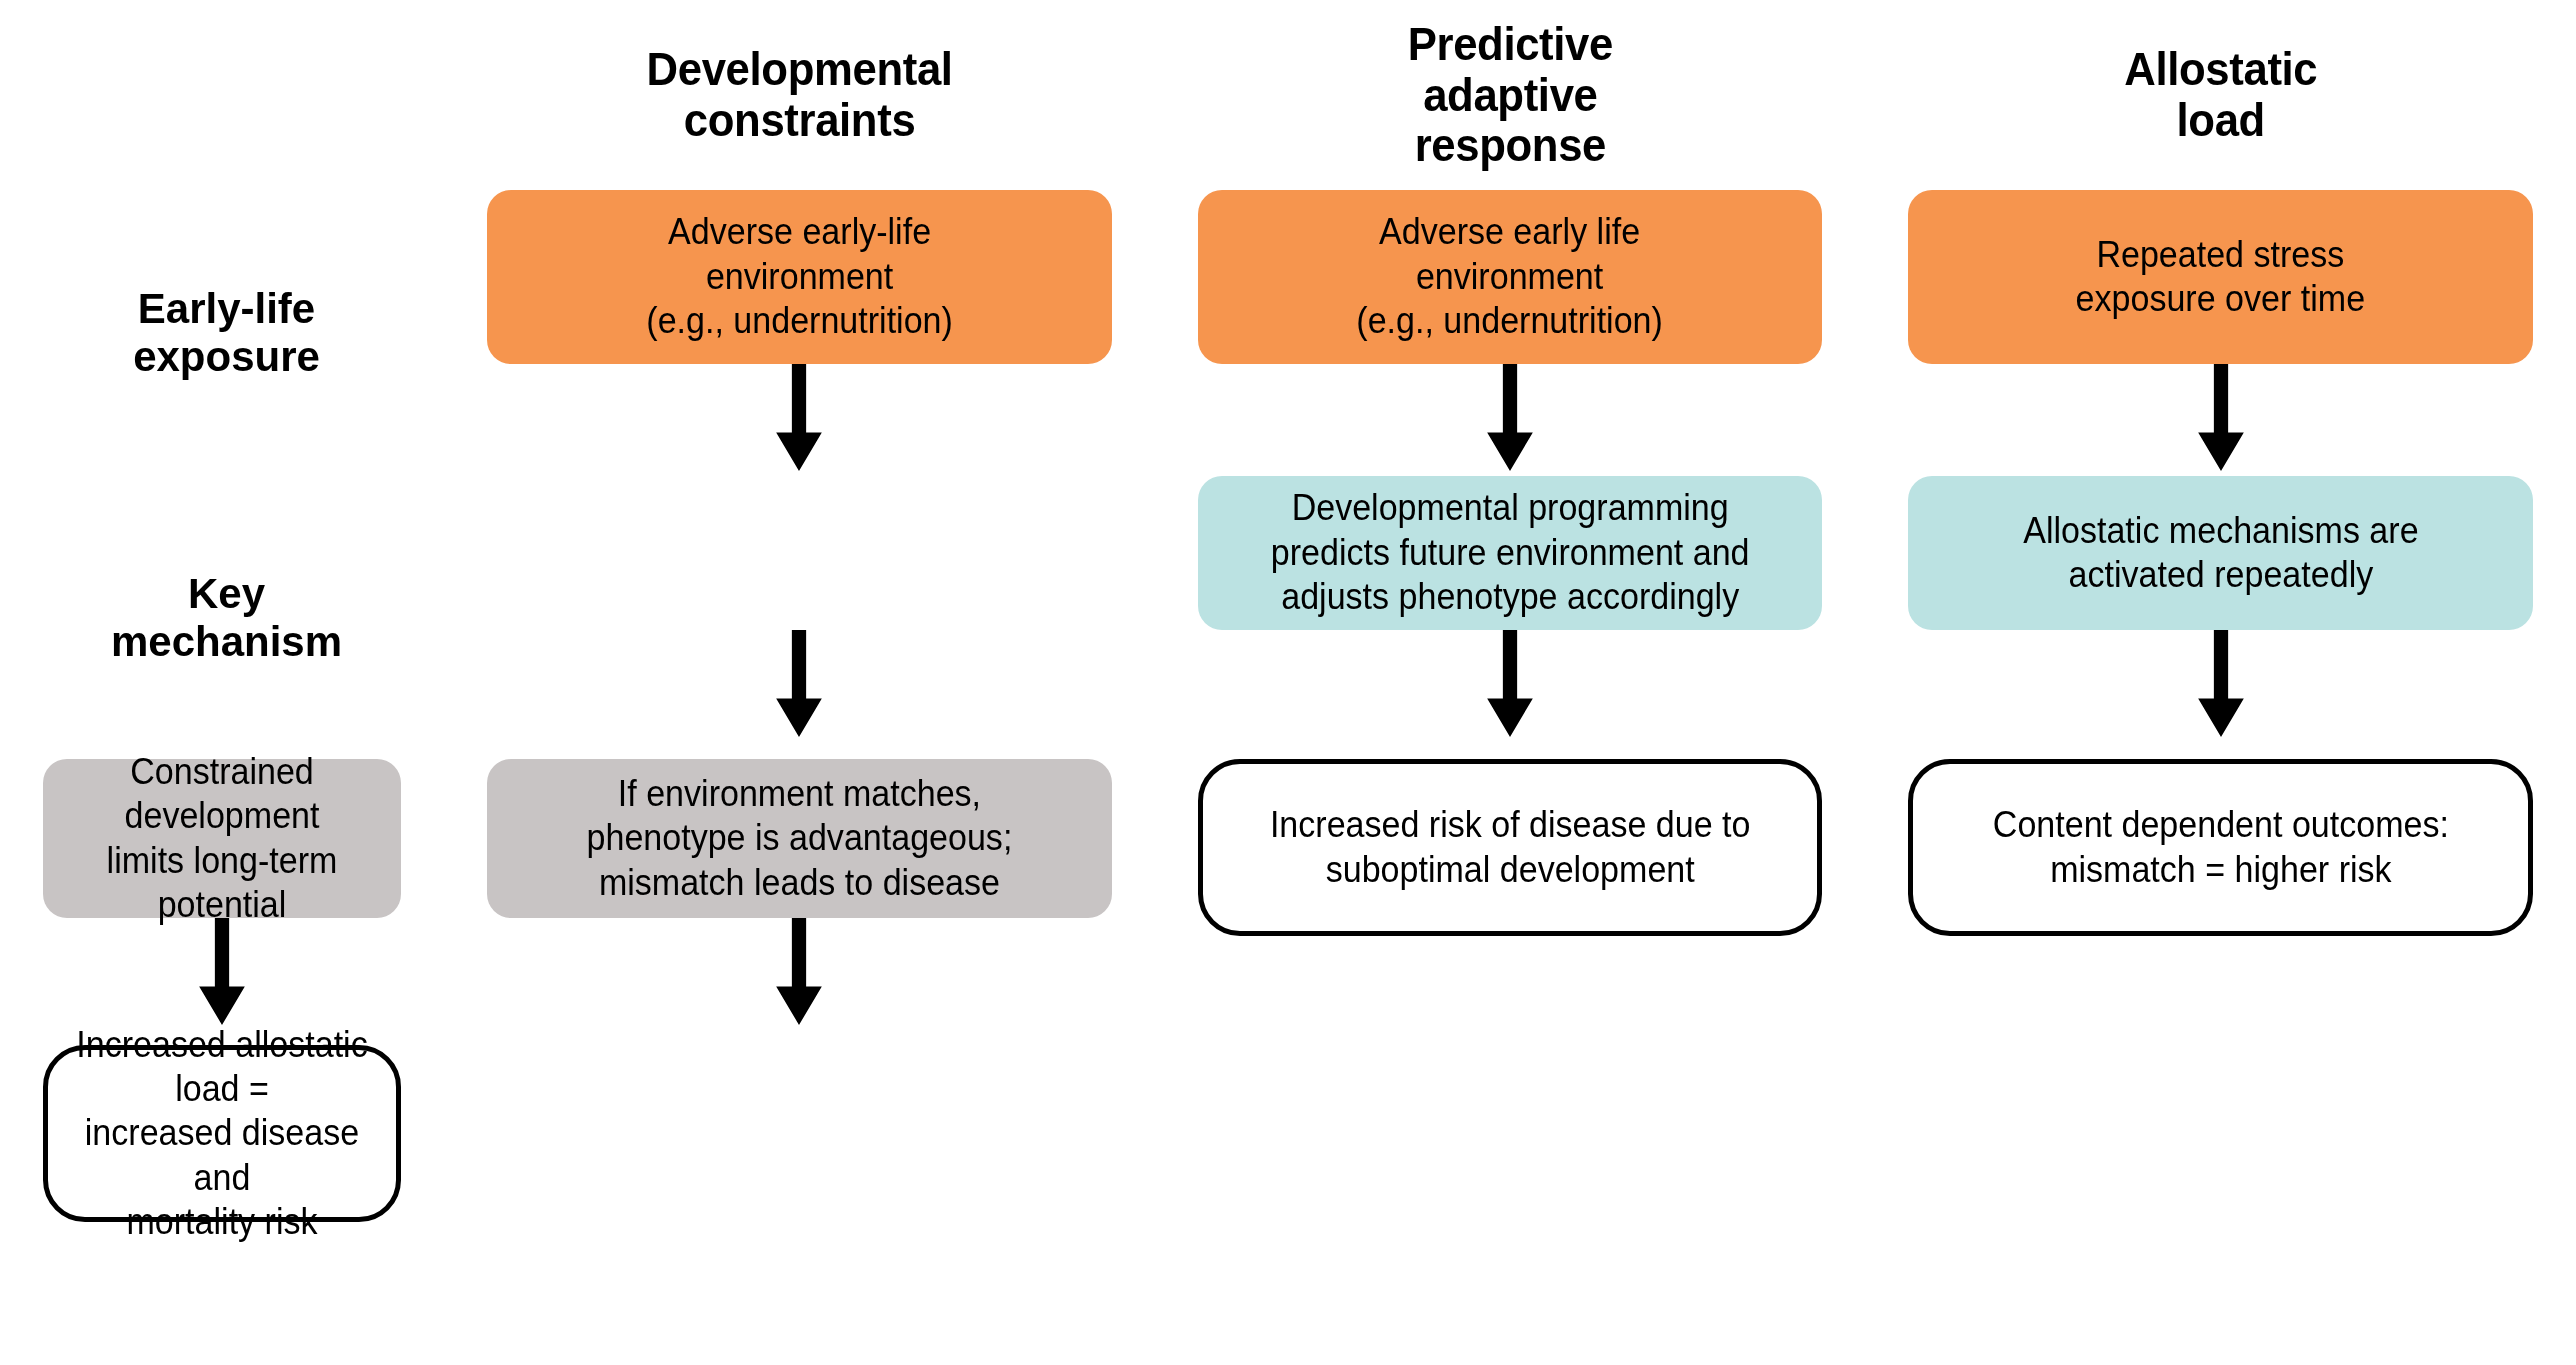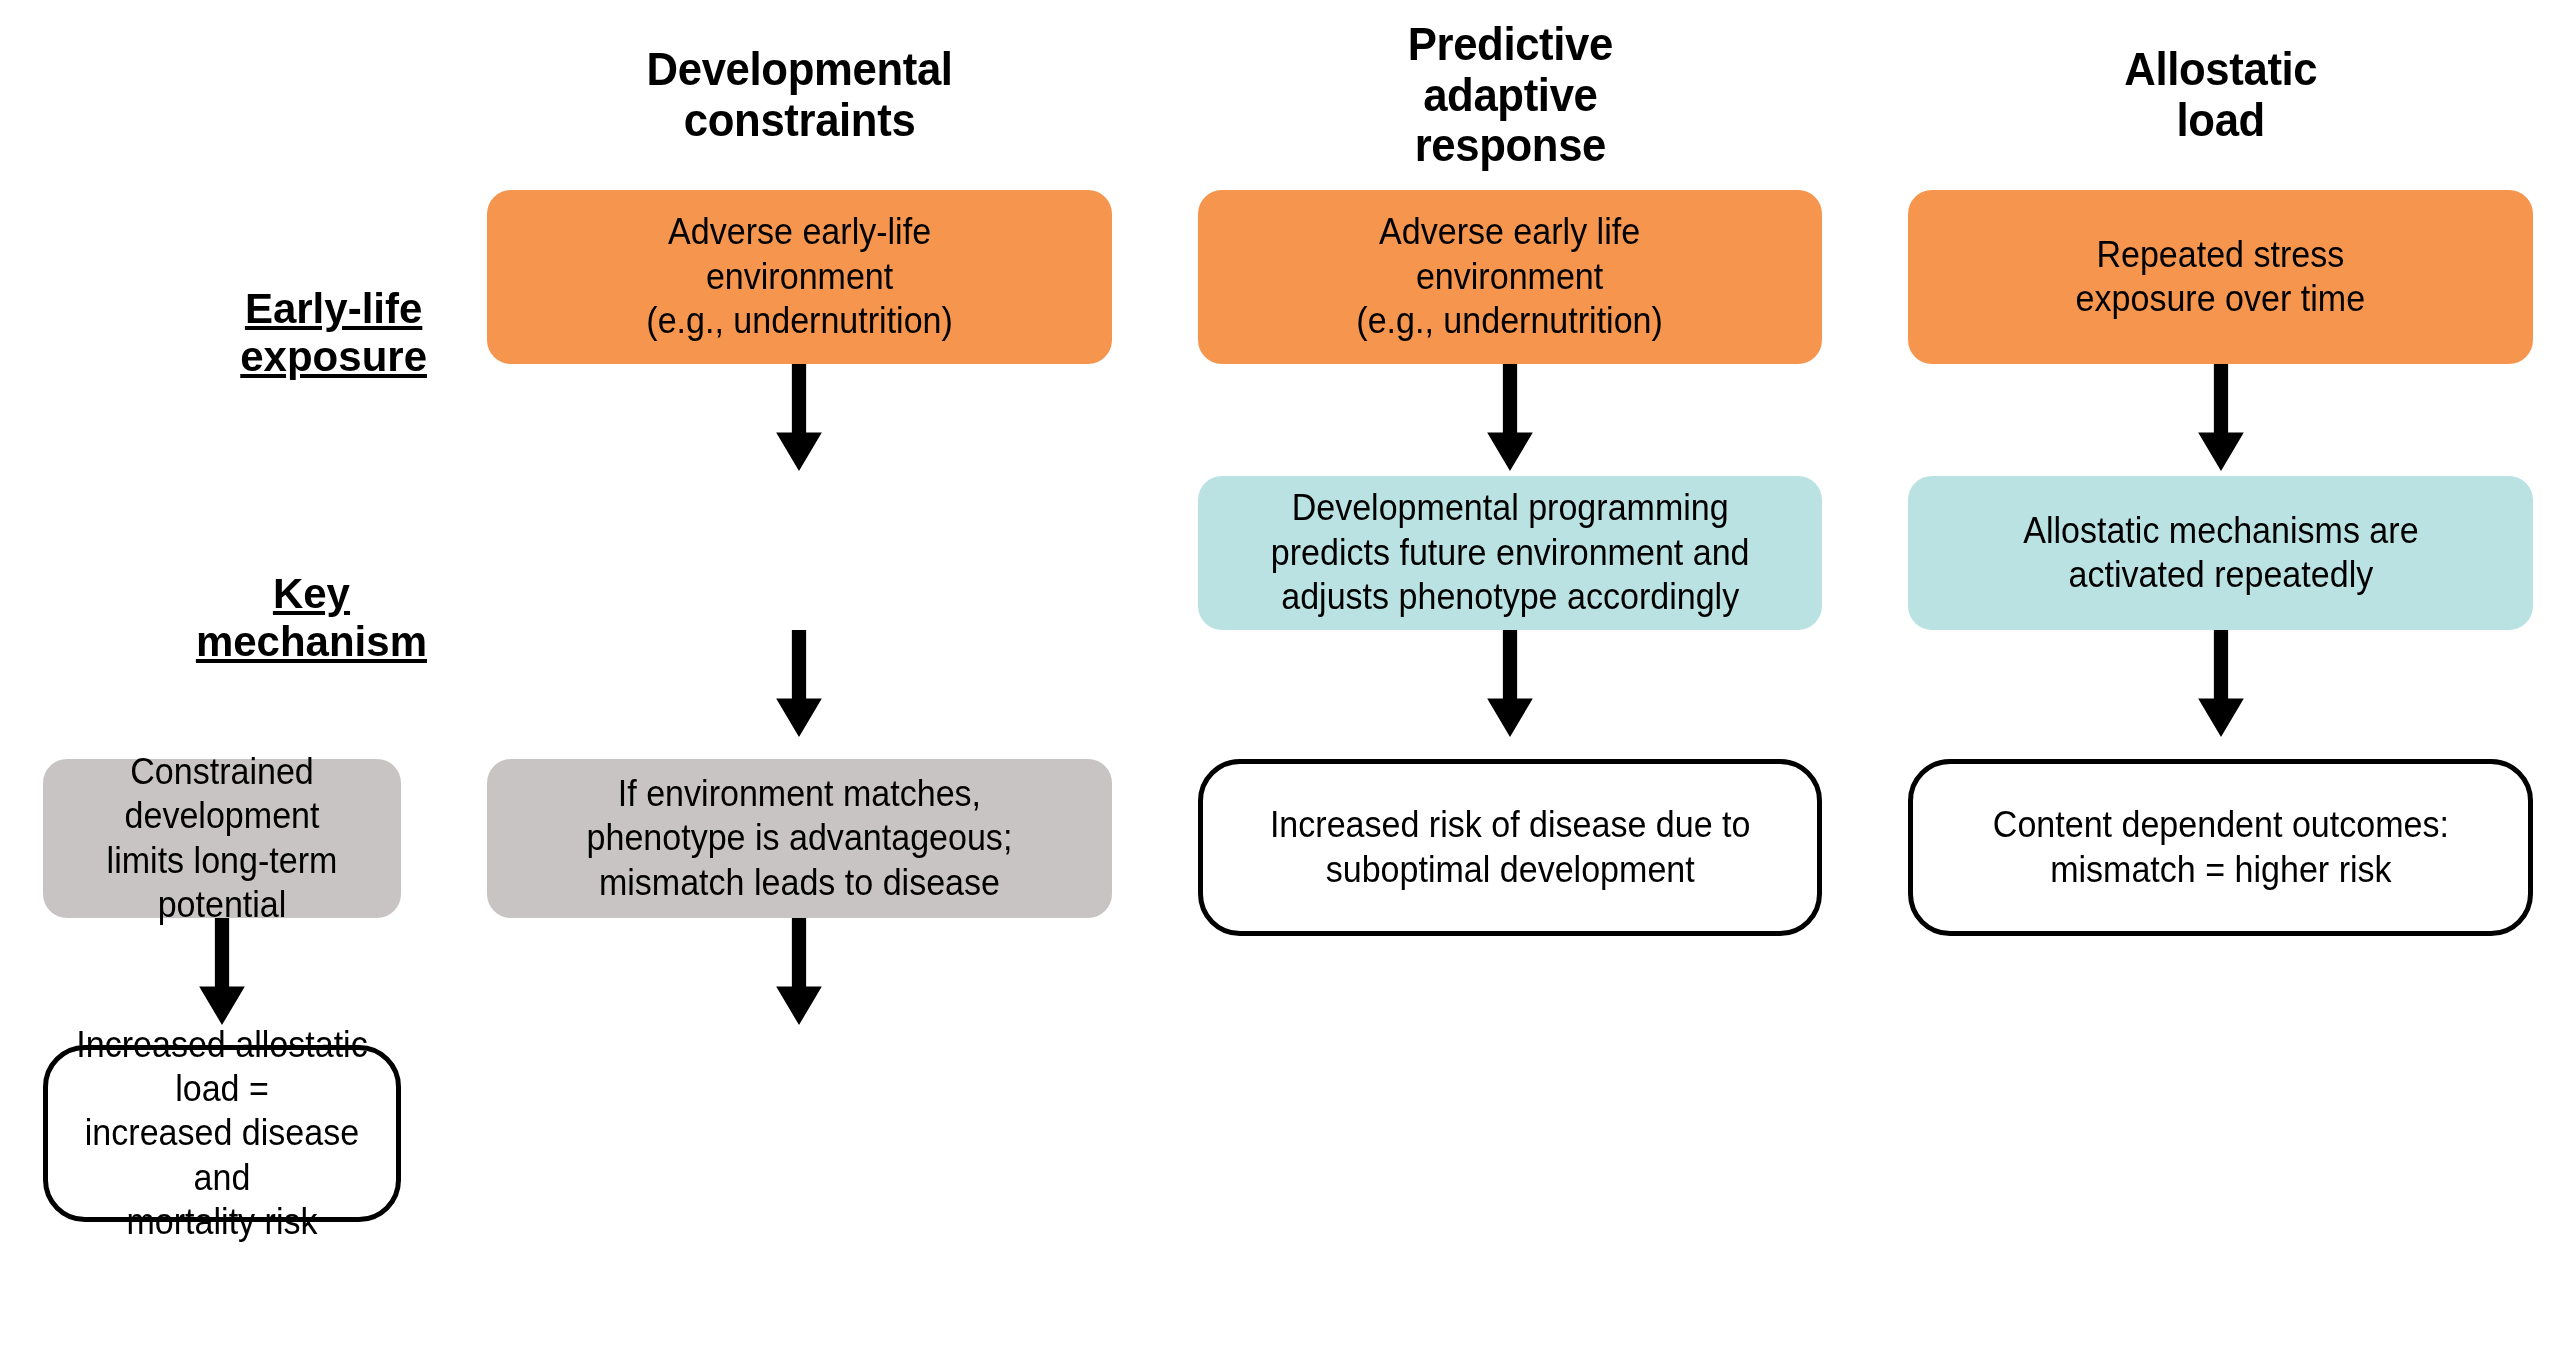--- a/index.html
+++ b/index.html
@@ -53,25 +53,24 @@
     transform-origin: center center;
   }
   .corner-blank {
     
   }
 
   
   .row-label {
     display: flex;
     align-items: center;
-    justify-content: flex-end;
+    justify-content: center;
     text-align: center;
     padding: 0 17px 0 26px;
     box-sizing: border-box;
-    text-decoration: underline;
   }
   .row-label-text {
     font-weight: bold;
     font-size: 42px;
     line-height: 1.14;
     white-space: pre-line;
   }
 
   
   .cell {

